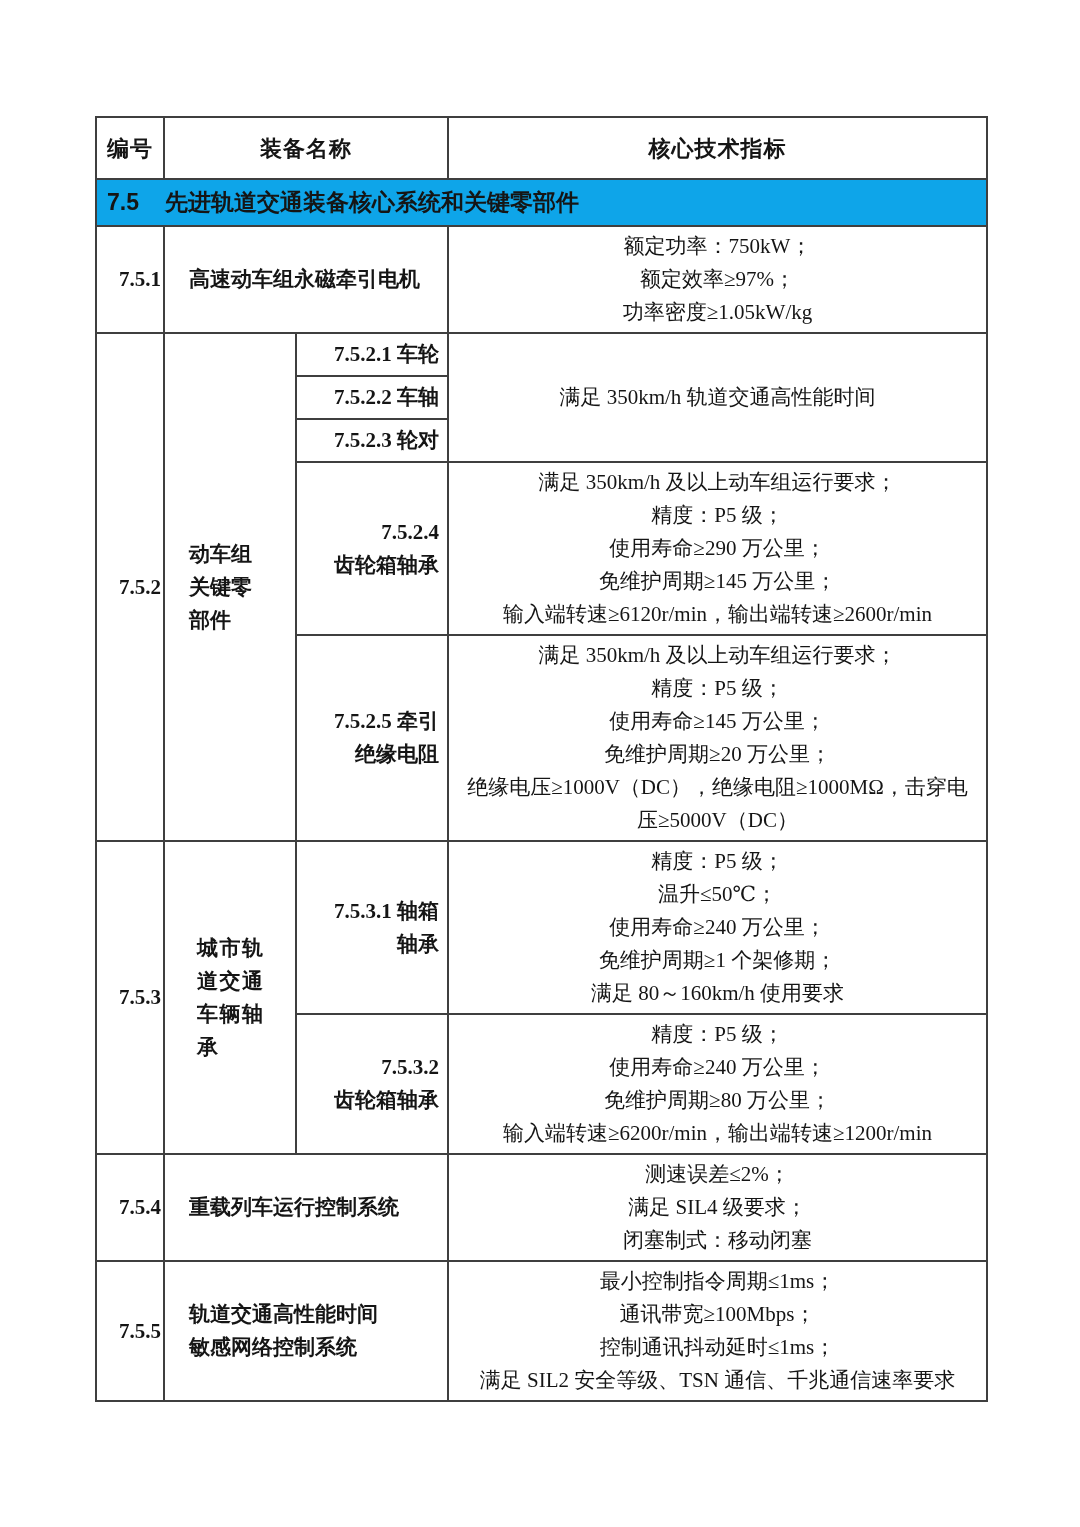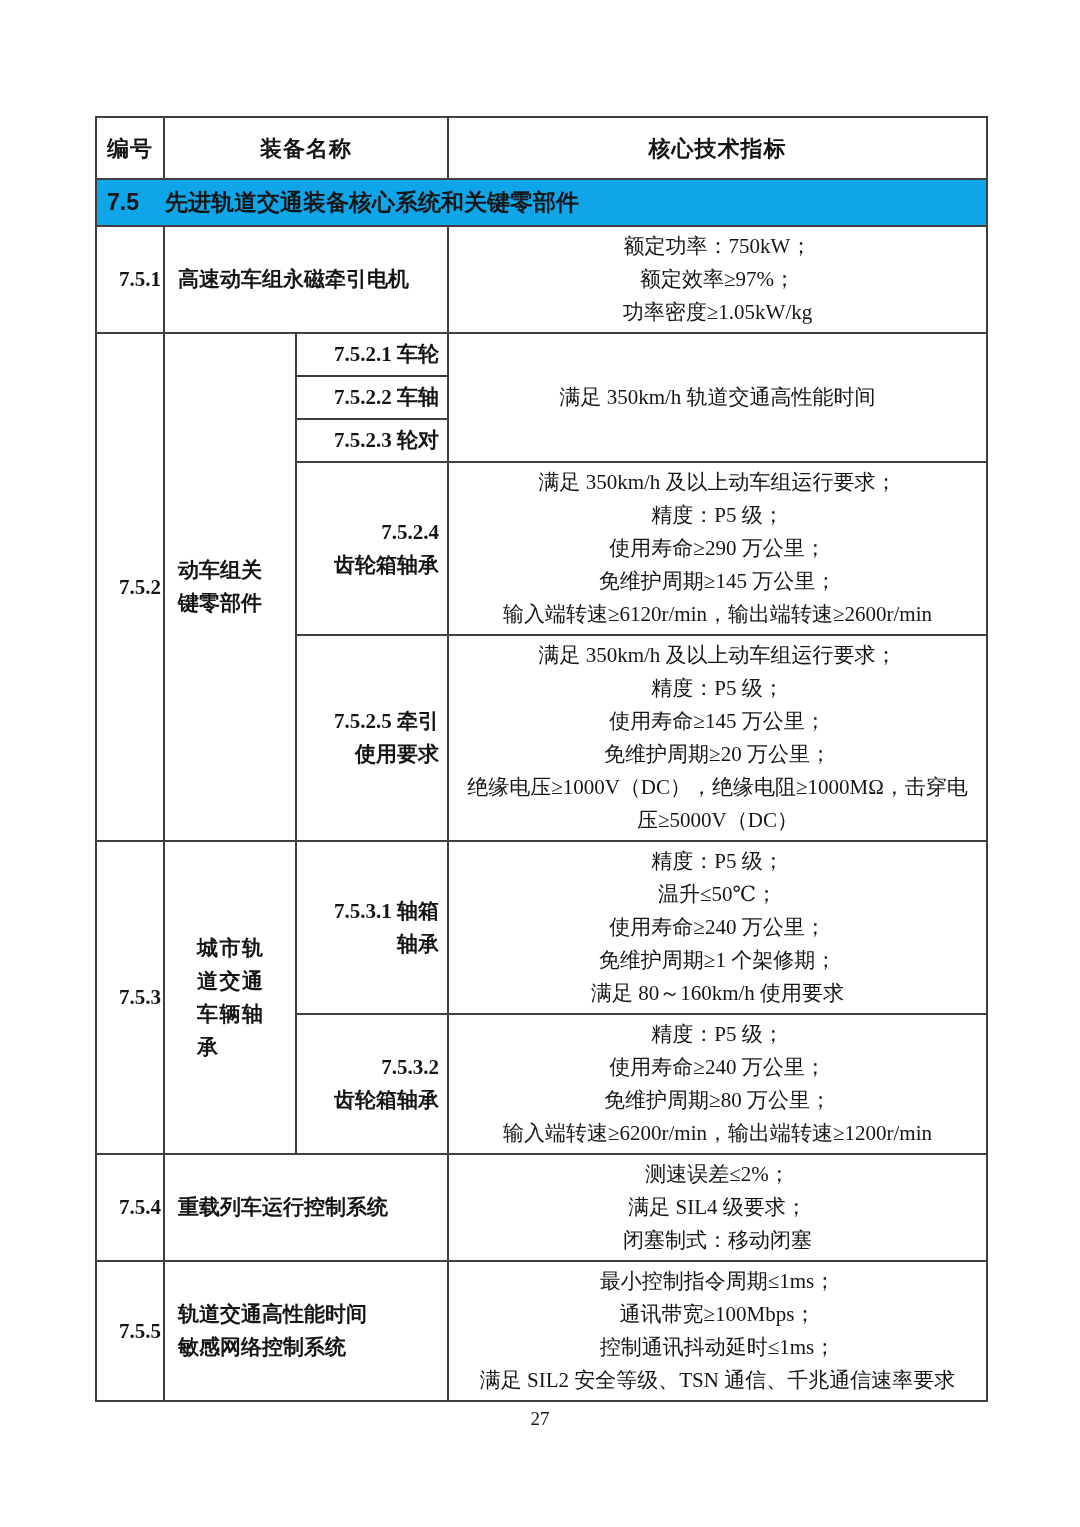--- a/index.html
+++ b/index.html
@@ -53,21 +53,21 @@
   tr.section .sec-no { display: inline-block; margin-right: 26px; }
 
   td.no-cell {
     text-align: right;
     font-weight: bold;
     padding: 2px 2px;
   }
 
   td.name-cell {
     font-weight: bold;
-    padding: 3px 13px;
+    padding: 3px 24px;
     text-align: left;
   }
   td.name-cell.justify {
     padding: 3px 32px;
     text-align: justify;
     text-justify: inter-character;
   }
 
   td.sub-cell {
     padding: 4px 8px;
@@ -148,21 +148,21 @@
       <td class="sub-cell">7.5.2.4
 齿轮箱轴承</td>
       <td class="spec-cell h-5l">满足 350km/h 及以上动车组运行要求；
 精度：P5 级；
 使用寿命≥290 万公里；
 免维护周期≥145 万公里；
 输入端转速≥6120r/min，输出端转速≥2600r/min</td>
     </tr>
     <tr>
       <td class="sub-cell">7.5.2.5 牵引
-使用要求</td>
+绝缘电阻</td>
       <td class="spec-cell h-6l">满足 350km/h 及以上动车组运行要求；
 精度：P5 级；
 使用寿命≥145 万公里；
 免维护周期≥20 万公里；
 绝缘电压≥1000V（DC），绝缘电阻≥1000MΩ，击穿电压≥5000V（DC）</td>
     </tr>
 
     <tr>
       <td class="no-cell" rowspan="2">7.5.3</td>
       <td class="name-cell justify" rowspan="2">城市轨道交通车辆轴承</td>
@@ -197,15 +197,14 @@
 敏感网络控制系统</td>
       <td class="spec-cell h-7-5-5">最小控制指令周期≤1ms；
 通讯带宽≥100Mbps；
 控制通讯抖动延时≤1ms；
 满足 SIL2 安全等级、TSN 通信、千兆通信速率要求</td>
     </tr>
 
   </tbody>
     </table>
 
-  <div class="page-num">27</div>
 
 </div>
 
 </body></html>

